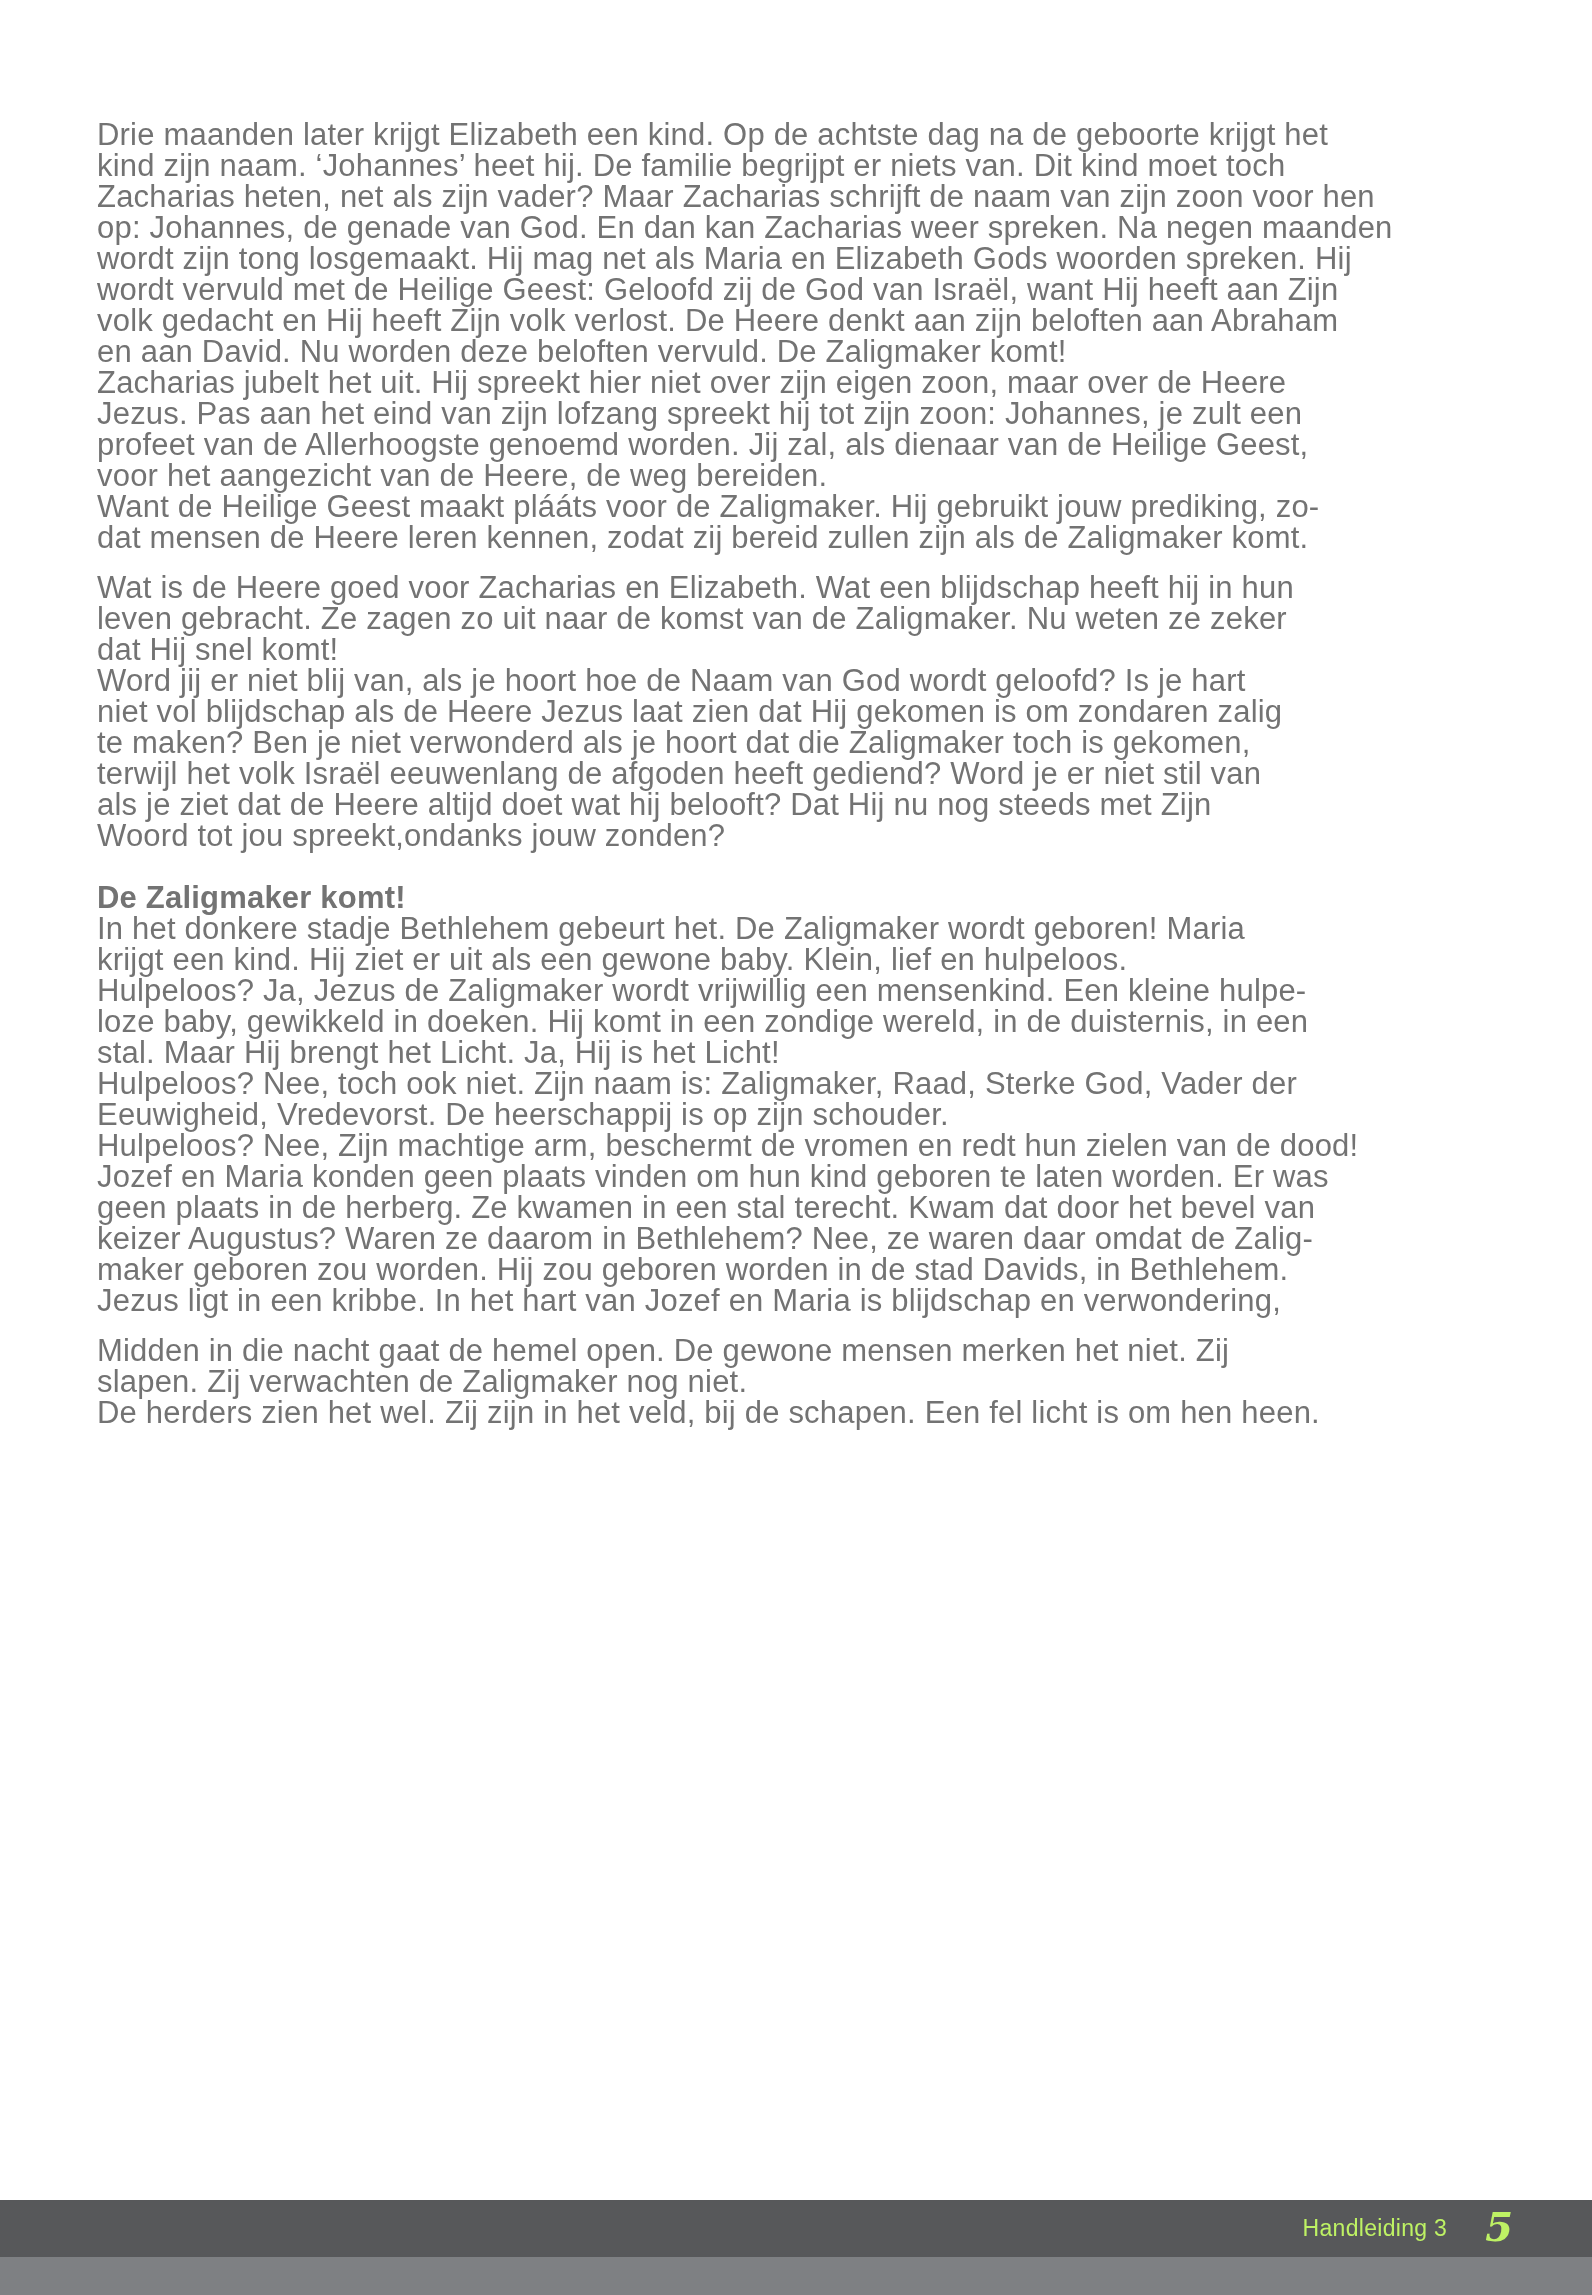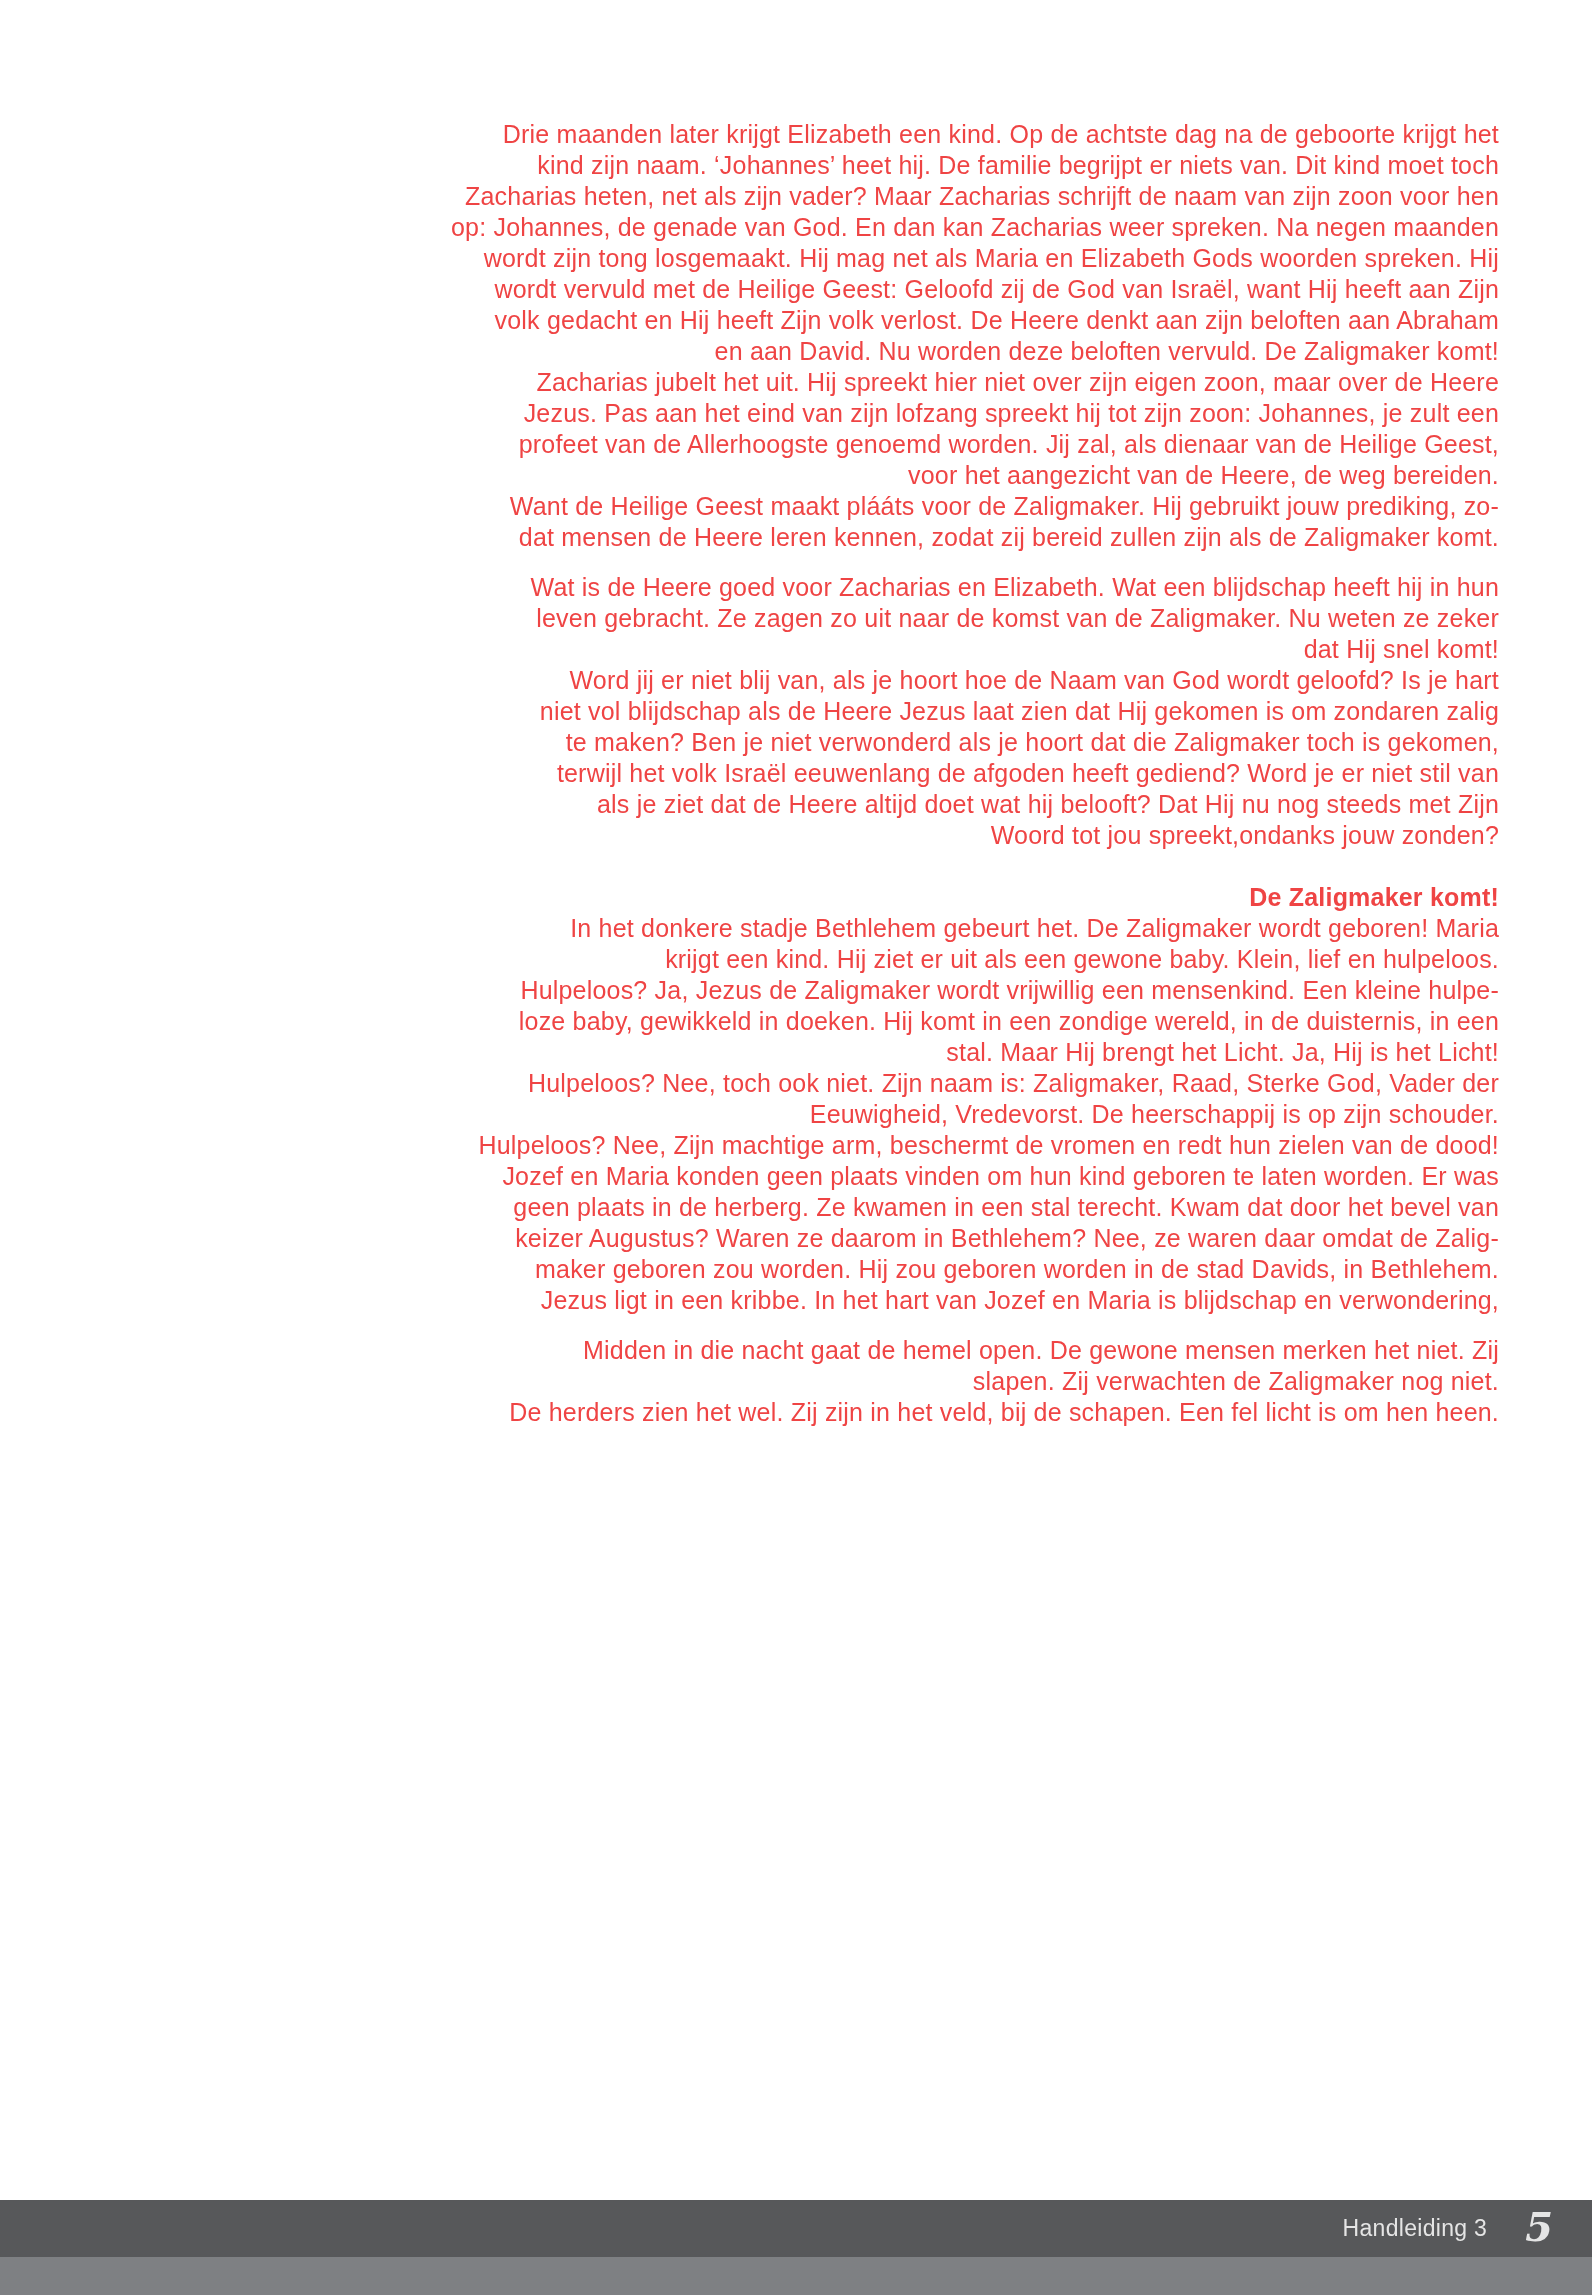--- a/index.html
+++ b/index.html
@@ -14,25 +14,24 @@
     background: #ffffff;
     overflow: hidden;
     font-family: "Liberation Sans", sans-serif;
     margin: 0 auto;
   }
   .text-block {
     position: absolute;
     left: 97px;
     top: 119px;
     width: 1402px;
-    font-size: 25px;
+    font-size: 31px;
     line-height: 31px;
     letter-spacing: 0.2px;
-    color: #ef4444;
-    text-align: right;
+    color: #737373;
   }
   .para {
     margin: 0;
     white-space: pre-line;
   }
   .gap {
     margin-top: 19px;
   }
   .italic {
   }
@@ -46,23 +45,23 @@
     left: 0;
     bottom: 0;
     width: 100%;
   }
   .footer-bar {
     height: 57px;
     background: #57585a;
     display: flex;
     align-items: center;
     justify-content: flex-end;
-    padding-right: 39px;
+    padding-right: 79px;
     gap: 38px;
-    color: #e5e5e5;
+    color: #bef264;
     box-sizing: border-box;
   }
   .footer-label {
     font-size: 23px;
     letter-spacing: 0.3px;
   }
   .page-glyph {
     font-family: "DejaVu Serif", serif;
     font-style: italic;
     font-weight: 700;

